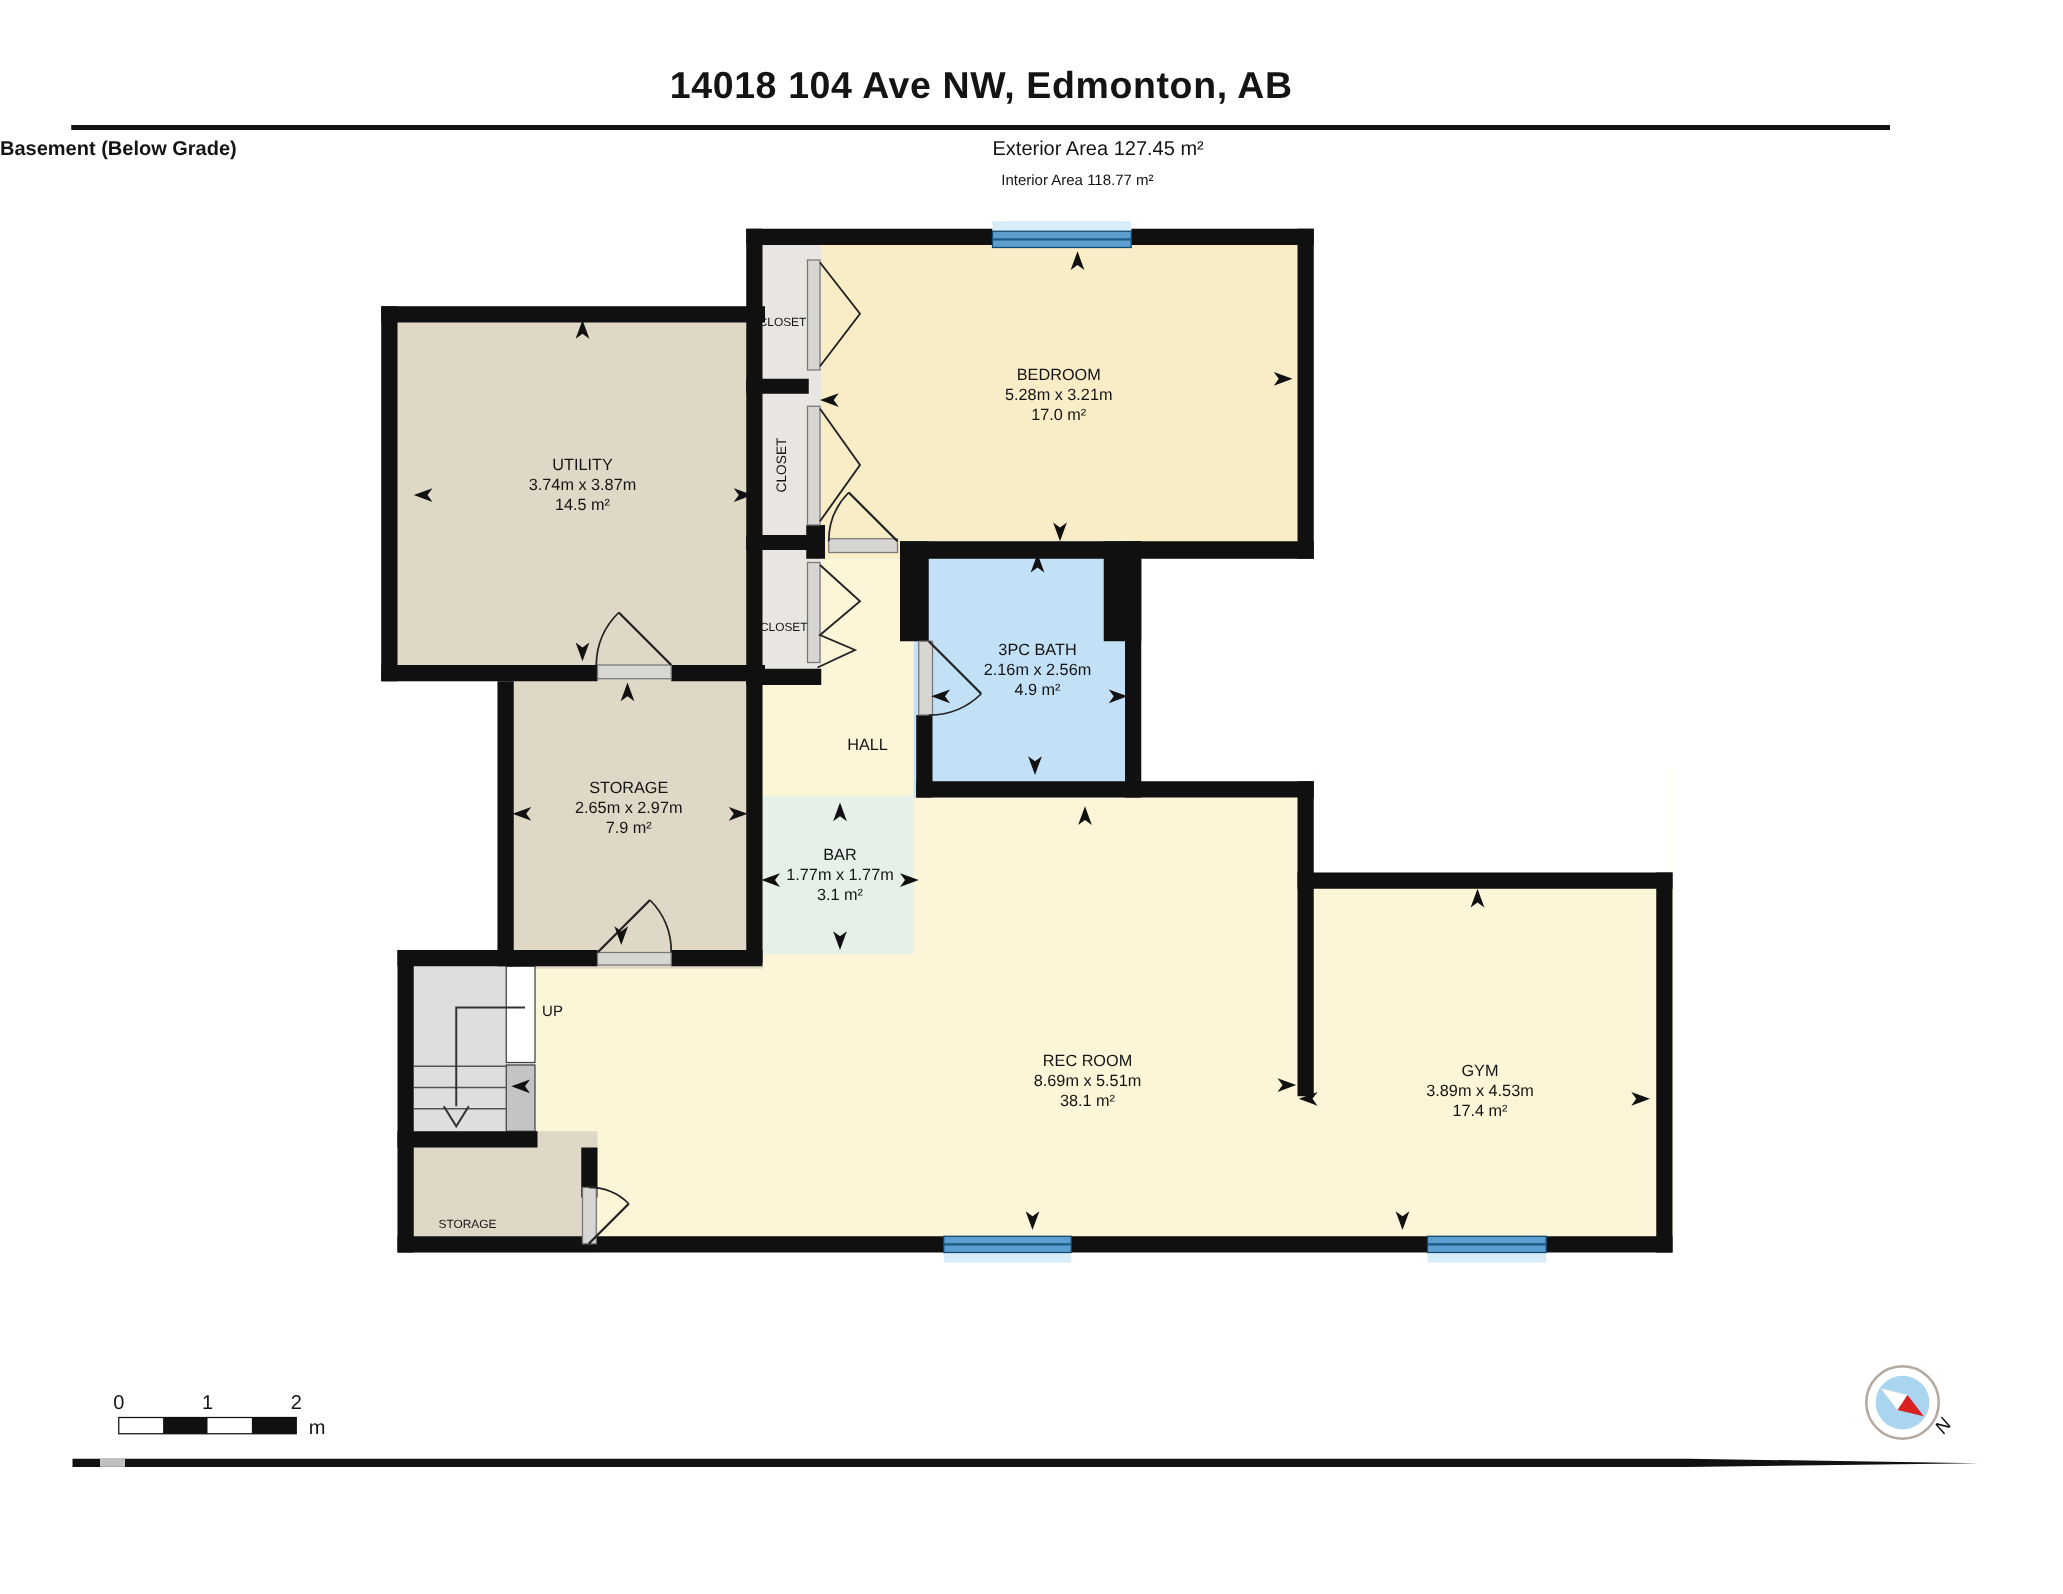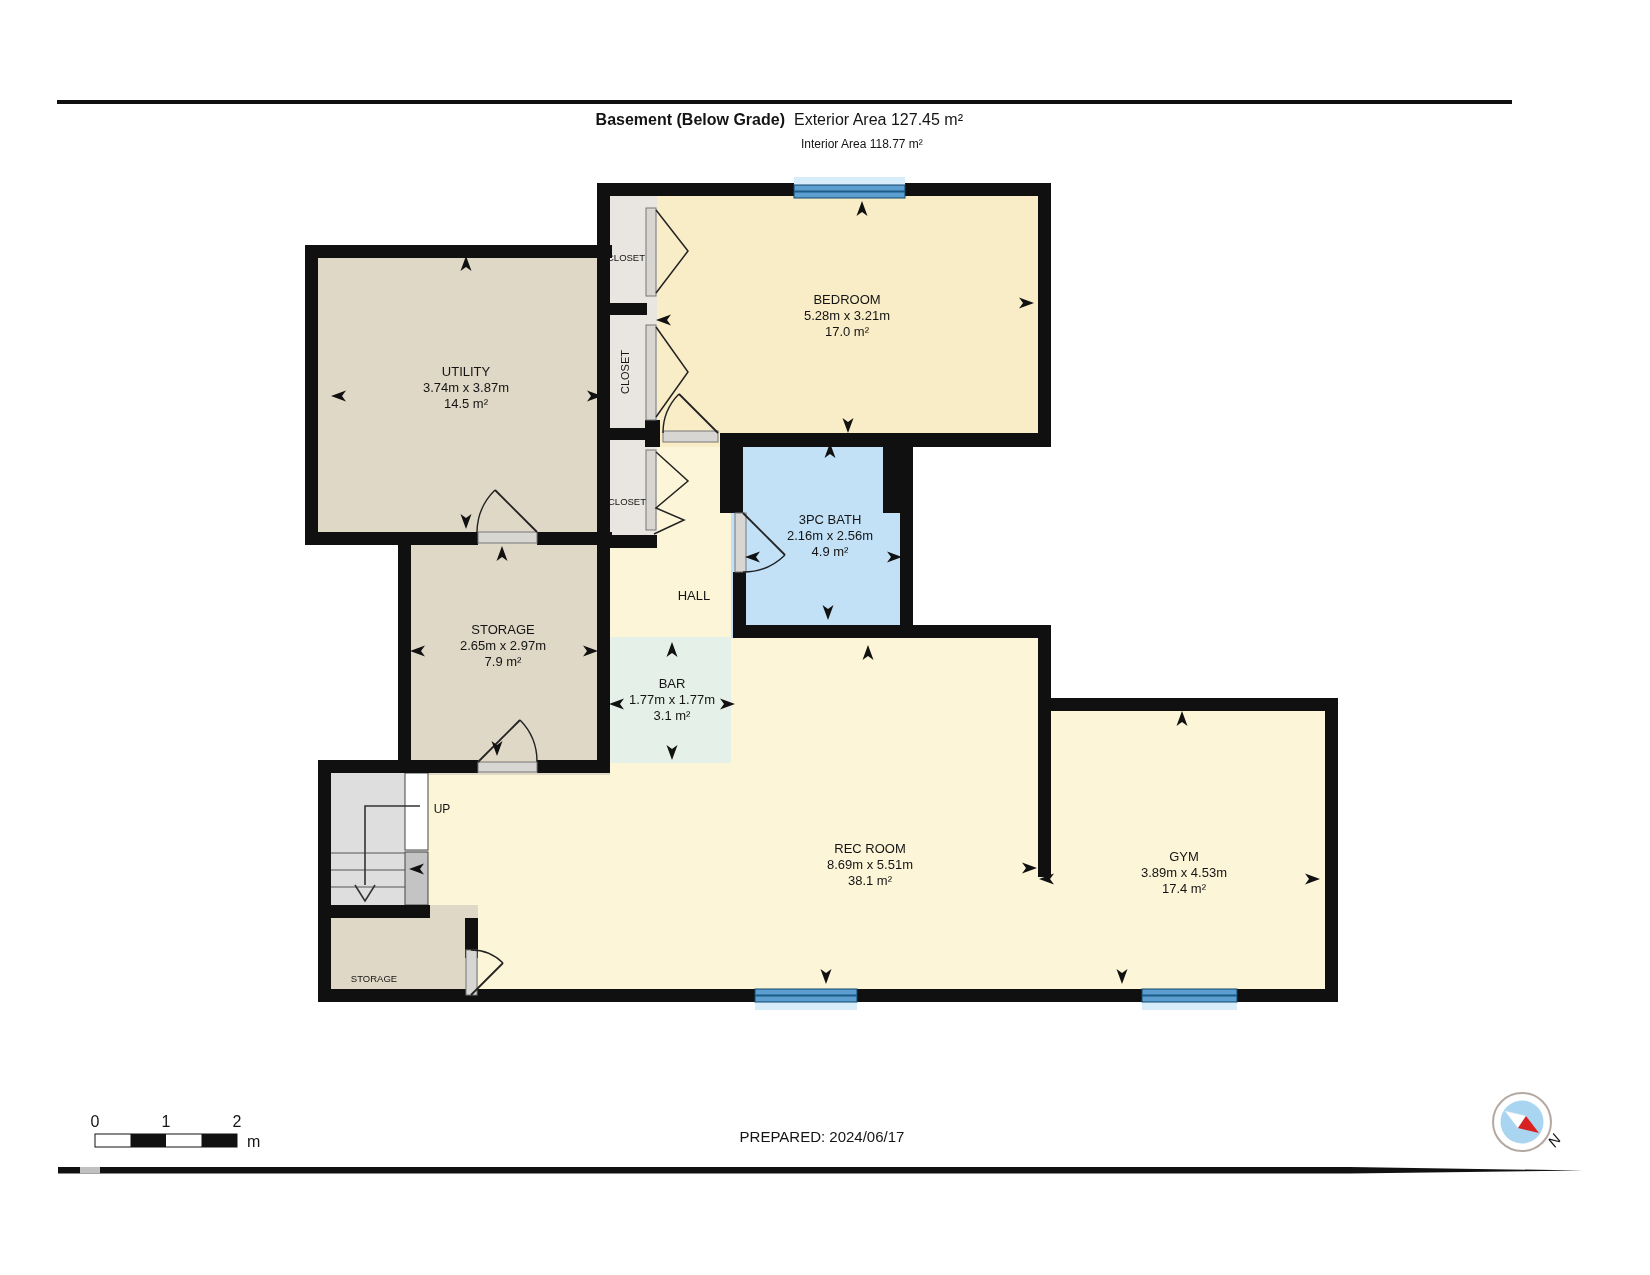--- a/index.html
+++ b/index.html
@@ -2,34 +2,34 @@
 <html><head>
 <meta charset="utf-8">
 <style>
   html,body{margin:0;padding:0;background:#fff;}
   #page{position:relative;width:1650px;height:1275px;background:#ffffff;overflow:hidden;
         font-family:"Liberation Sans", sans-serif;color:#141414;}
   #plan-svg{position:absolute;left:0;top:0;}
   .hdr{position:absolute;white-space:nowrap;}
   #title{left:0;top:52px;width:1570px;text-align:center;font-size:30px;font-weight:bold;letter-spacing:.5px;}
   #rule{position:absolute;left:57px;top:100px;width:1455px;height:4px;background:#111;}
-  #floor-label{left:0;top:111px;width:785px;text-align:right;font-size:16px;font-weight:bold;}
+  #floor-label{left:0;top:111px;width:785px;text-align:left;font-size:16px;font-weight:bold;}
   #ext-area{left:794px;top:111px;font-size:16px;}
   #int-area{left:801px;top:137px;font-size:12px;}
   #prepared{left:0;top:1128px;width:1644px;text-align:center;font-size:15px;}
 </style>
 </head>
 <body>
 
 <div id="page">
+  <div id="title" class="hdr">14018 104 Ave NW, Edmonton, AB</div>
   <div id="rule"></div>
   <div id="floor-label" class="hdr">Basement (Below Grade)</div>
   <div id="ext-area" class="hdr">Exterior Area 127.45 m²</div>
   <div id="int-area" class="hdr">Interior Area 118.77 m²</div>
-  <div id="prepared" class="hdr">PREPARED: 2024/06/17</div>
   <svg id="plan-svg" width="1650" height="1275" viewBox="0 0 1650 1275">
       <rect x="411" y="612" width="927" height="390" fill="#fdf5d8"></rect>
       <rect x="597" y="420" width="150" height="225" fill="#fdf5d8"></rect>
       <rect x="605" y="637" width="126" height="126" fill="#e5f0e9"></rect>
       <rect x="398" y="530" width="212" height="245" fill="#e0d8c6"></rect>
       <rect x="305" y="245" width="307" height="300" fill="#e0d8c6"></rect>
       <rect x="597" y="183" width="454" height="264" fill="#f9edc7"></rect>
       <rect x="605" y="196" width="52" height="339" fill="#e9e6e1"></rect>
       <rect x="731" y="433" width="182" height="205" fill="#c2e1f7"></rect>
       <rect x="318" y="905" width="160" height="97" fill="#e0d8c6"></rect>

